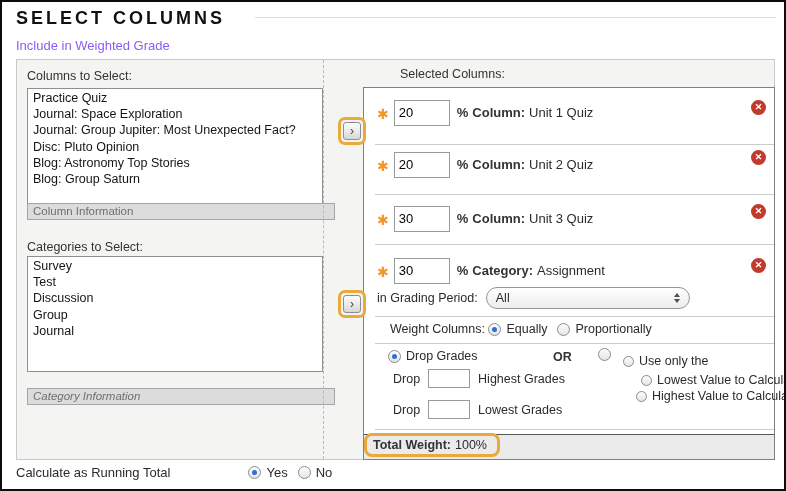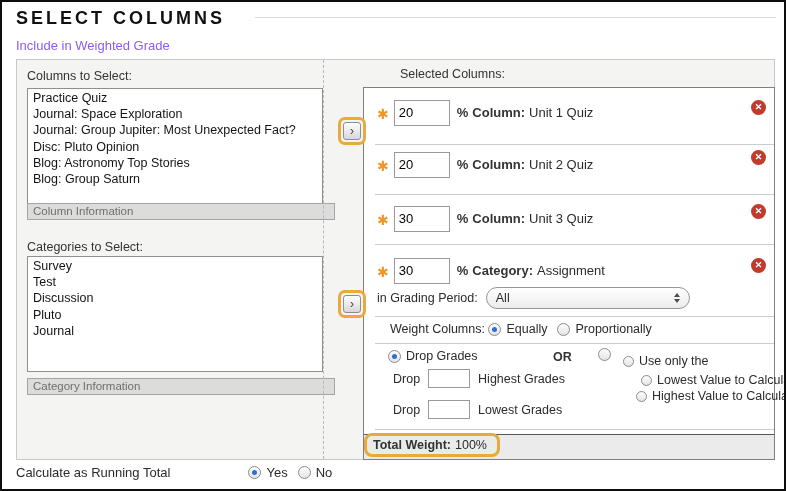--- a/index.html
+++ b/index.html
@@ -33,21 +33,21 @@
   .columns-listbox { top:28px; }
   .categories-listbox { top:196px; }
   .listbox .li { white-space:nowrap; color:#141414; }
 
   .info-bar {
     position:absolute; left:10px; width:308px; height:17px;
     background:#dcdcdc; border:1px solid #a5a5a5; color:#6f6f6f;
     font-size:11.5px; line-height:15px; padding-left:5px;
   }
   .col-info { top:143px; }
-  .cat-info { top:318px; }
+  .cat-info { top:328px;font-style:italic; }
 
   .divider-dashed { position:absolute; left:306px; top:0; bottom:0; border-left:1px dashed #b9b9b9; }
 
   .right-panel {
     position:absolute; left:346px; top:27px; width:412px; height:373px;
     background:#fff; border:1px solid #7f7f7f;
   }
   .sel-row { position:absolute; left:13px; height:21px; display:flex; align-items:center; font-size:13px; white-space:nowrap; }
   .b { font-weight:bold; color:#333; }
   .ast { color:#f0962a; font-size:14px; margin-right:5px; margin-top:2px; }
@@ -142,21 +142,21 @@
     <div class="li">Blog: Astronomy Top Stories</div>
     <div class="li">Blog: Group Saturn</div>
   </div>
   <div class="info-bar col-info">Column Information</div>
 
   <div class="lbl cat-lbl">Categories to Select:</div>
   <div class="listbox categories-listbox">
     <div class="li">Survey</div>
     <div class="li">Test</div>
     <div class="li">Discussion</div>
-    <div class="li">Pluto</div>
+    <div class="li">Group</div>
     <div class="li">Journal</div>
   </div>
   <div class="info-bar cat-info">Category Information</div>
 
   <div class="divider-dashed"></div>
 
   <div class="lbl sel-lbl">Selected Columns:</div>
 
   <div class="right-panel">
 

